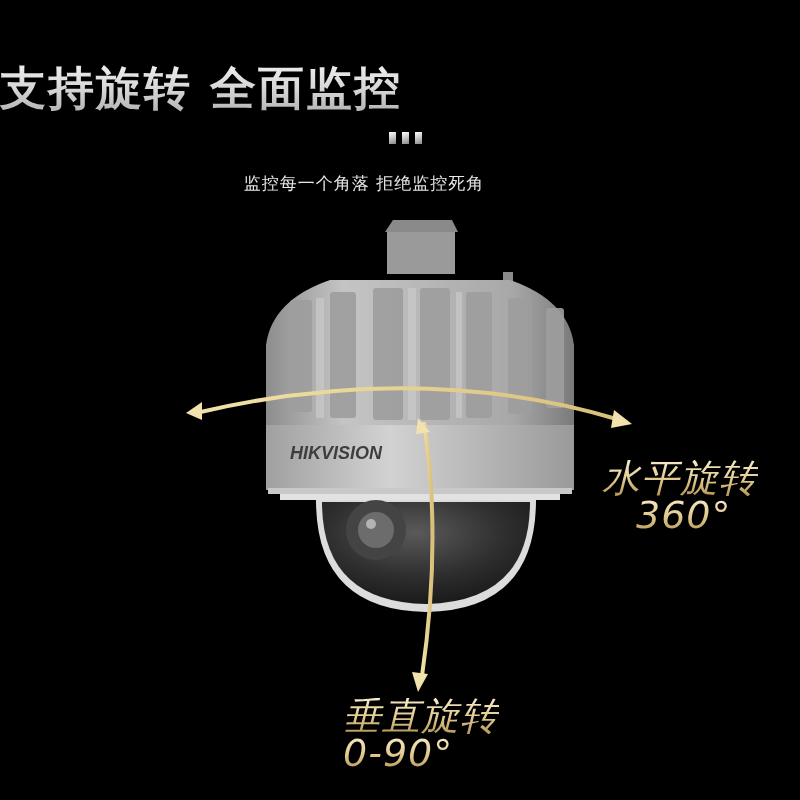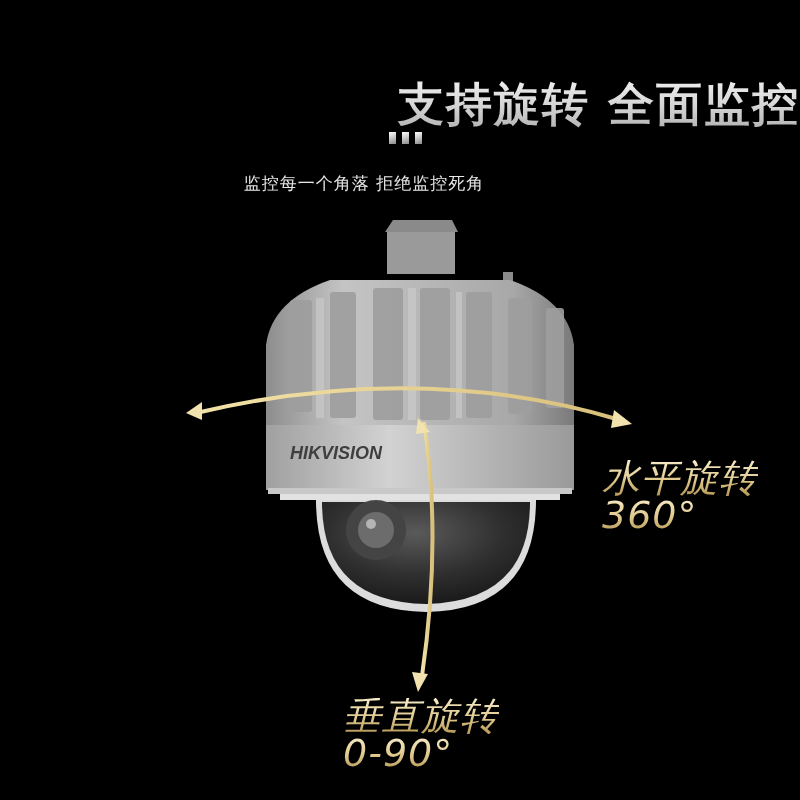--- a/index.html
+++ b/index.html
@@ -1,35 +1,35 @@
 <!DOCTYPE html>
 <html><head>
 <meta charset="utf-8">
 <style>
   html, body { margin: 0; padding: 0; background: #000; }
   body { width: 800px; height: 800px; position: relative; overflow: hidden; font-family: "DejaVu Sans", "Liberation Sans", sans-serif; }
   .title {
-    position: absolute; left: 0; width: 800px; top: 58px; text-align: right;
+    position: absolute; left: 0; width: 800px; top: 58px; text-align: left;
     font-size: 46px; font-weight: bold; letter-spacing: 2px;
     background: linear-gradient(180deg, #f4f4f4 0%, #d6d6d6 50%, #a9a9a9 100%);
-    -webkit-background-clip: text; background-clip: text; color: transparent; margin-top: 16px;
+    -webkit-background-clip: text; background-clip: text; color: transparent;
   }
   .bars { position: absolute; left: 389px; top: 132px; display: flex; gap: 6px; }
   .bars span { display: block; width: 7px; height: 12px; background: linear-gradient(160deg,#fff 0%,#bbb 60%,#888 100%); }
   .subtitle {
     position: absolute; left: 0; width: 728px; top: 172px; text-align: center;
     font-size: 17px; color: #e6e6e6; letter-spacing: 1px;
   }
   .gold {
     position: absolute; font-size: 38px; line-height: 36px; letter-spacing: 1px;
     background: linear-gradient(180deg, #f7ecc9 0%, #e0c98e 55%, #b59855 100%);
     -webkit-background-clip: text; background-clip: text; color: transparent; font-style: italic;
   }
   .h-label { left: 602px; top: 460px; }
-  .h-value { left: 602px; top: 497px; }
+  .h-value { left: 636px; top: 497px; }
   .v-label { left: 343px; top: 698px; text-align: center; }
   .v-value { left: 343px; top: 735px; }
   svg.scene { position: absolute; left: 0; top: 0; }
 </style>
 </head>
 <body>
 
 <div class="title">支持旋转 全面监控</div>
 <div class="bars">
     <span></span>

